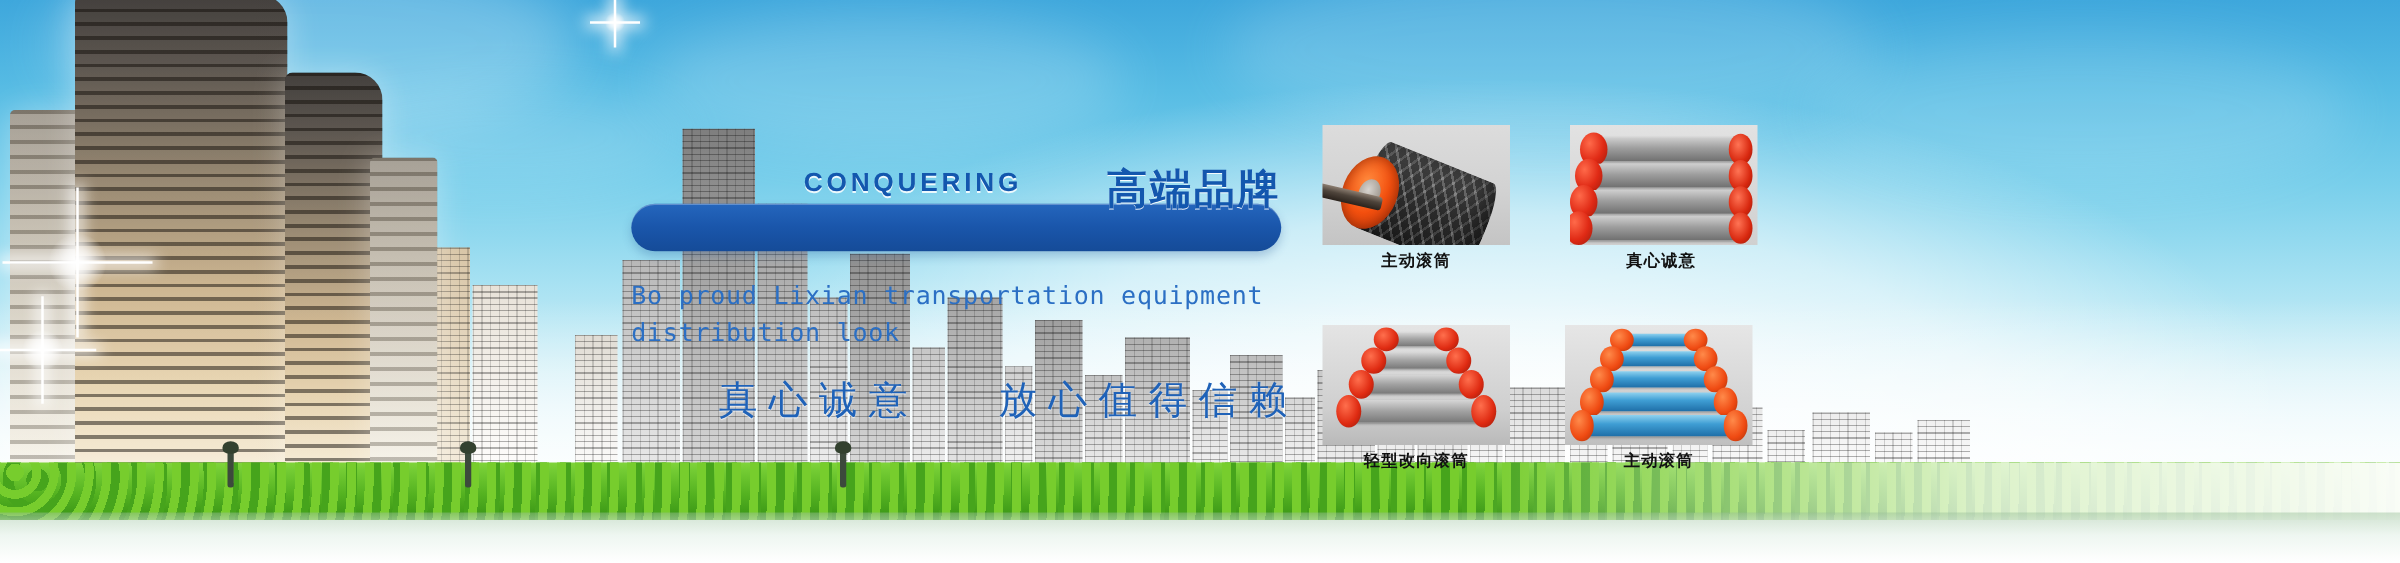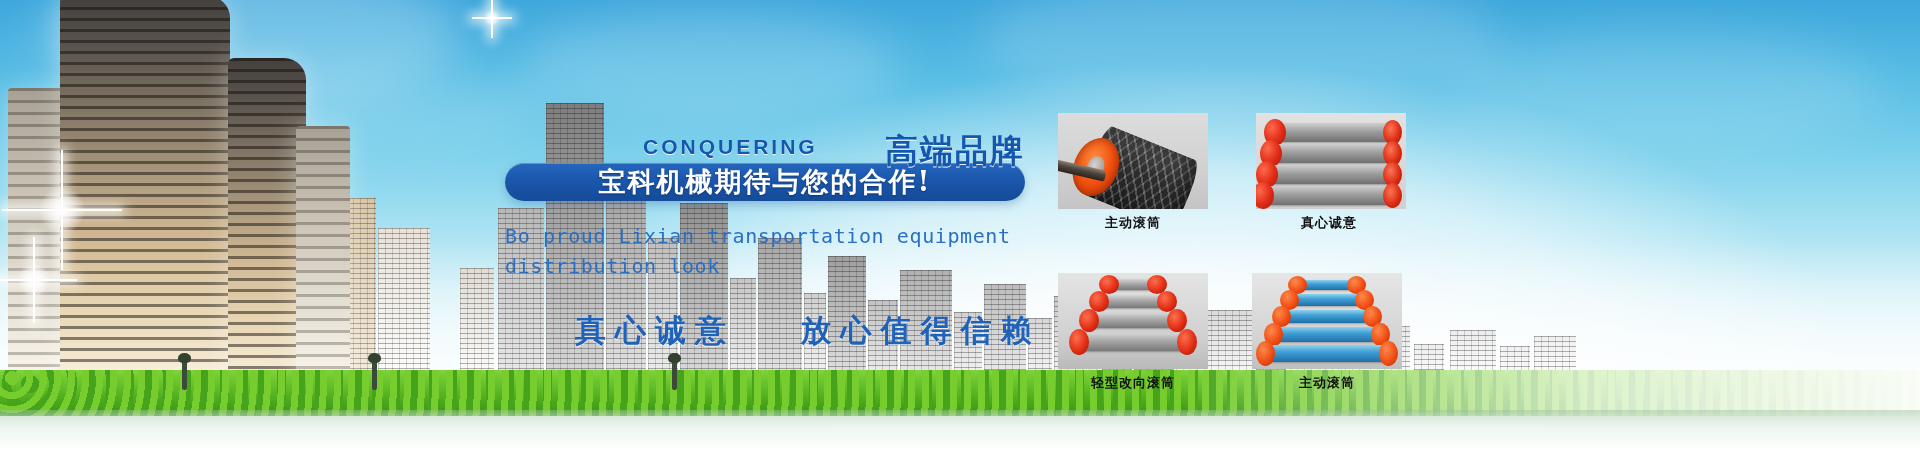--- a/index.html
+++ b/index.html
@@ -109,29 +109,29 @@
     font-family:Liberation Mono, monospace;
     font-weight:bold;font-size:33px;color:#1357ae;letter-spacing:2px;white-space:nowrap;
     text-shadow:0 1px 0 rgba(255,255,255,.9);
   }
   .sub{
     margin-top:20px;width:540px;
     font-family:"DejaVu Sans Mono","Liberation Mono",monospace;
     font-size:20px;line-height:30px;color:#2b6fc4;letter-spacing:.6px;
   }
   .slogan{
-    margin-top:29px;margin-left:70px;
+    margin-top:18px;margin-left:70px;
     font-family:"DejaVu Sans","Liberation Sans",sans-serif;
-    font-size:31px;font-weight:700;color:#1f62b8;letter-spacing:9px;white-space:nowrap;
+    font-size:31px;font-weight:400;color:#1f62b8;letter-spacing:9px;white-space:nowrap;
     text-shadow:0 1px 1px rgba(255,255,255,.8);
   }
   .slogan .gap{display:inline-block;width:26px;}
 
   
-  .grid{position:absolute;left:1058px;top:113px;width:372px;
+  .grid{position:absolute;left:1058px;top:100px;width:372px;
         display:grid;grid-template-columns:150px 150px;column-gap:20px;row-gap:6px;gap:44px;}
   .cell{width:150px;}
   .thumb{width:150px;height:96px;overflow:hidden;position:relative;background:#d9d9d9;}
   .cap{
     font-family:"DejaVu Serif","Liberation Serif",serif;
     font-weight:bold;font-size:13px;color:#111;text-align:center;
     padding-top:7px;letter-spacing:1px;line-height:1;
   }
   .cell:nth-child(2) .thumb,.cell:nth-child(2) .cap{margin-left:4px;}
 
@@ -335,21 +335,20 @@
   <div class="lamp" style="left:182px;"></div>
   <div class="lamp" style="left:372px;"></div>
   <div class="lamp" style="left:672px;"></div>
   <div class="hedge-fade"></div>
   <div class="ground"></div>
 
   <div class="copy">
     <div class="kicker">CONQUERING</div>
 
     <div class="pill">
-      <span class="pill-text">宝科机械期待与您的合作!</span>
       <span class="brand">高端品牌</span>
     </div>
 
     <div class="sub">
       <div>Bo proud Lixian transportation equipment distribution look</div>
     </div>
 
     <div class="slogan">
       <span>真心诚意</span>
       <span class="gap"></span>

